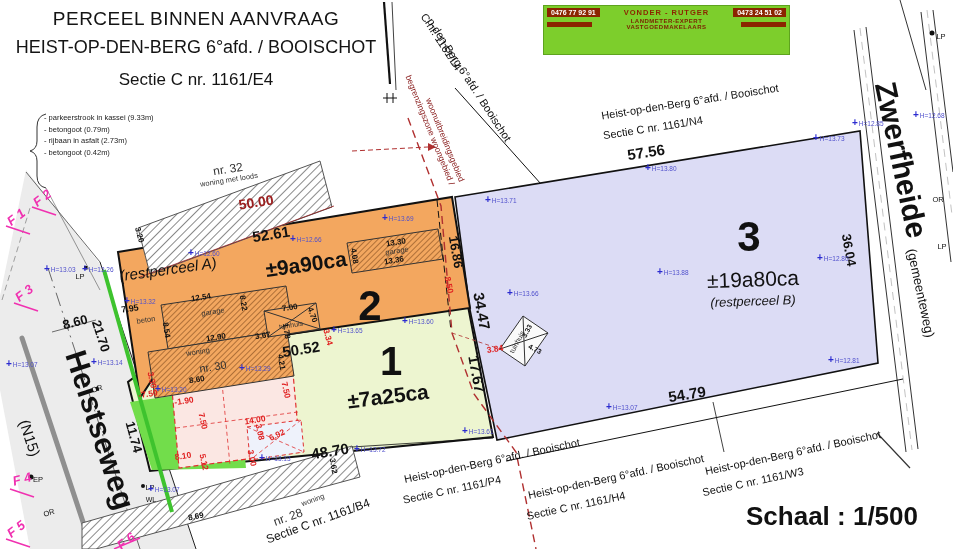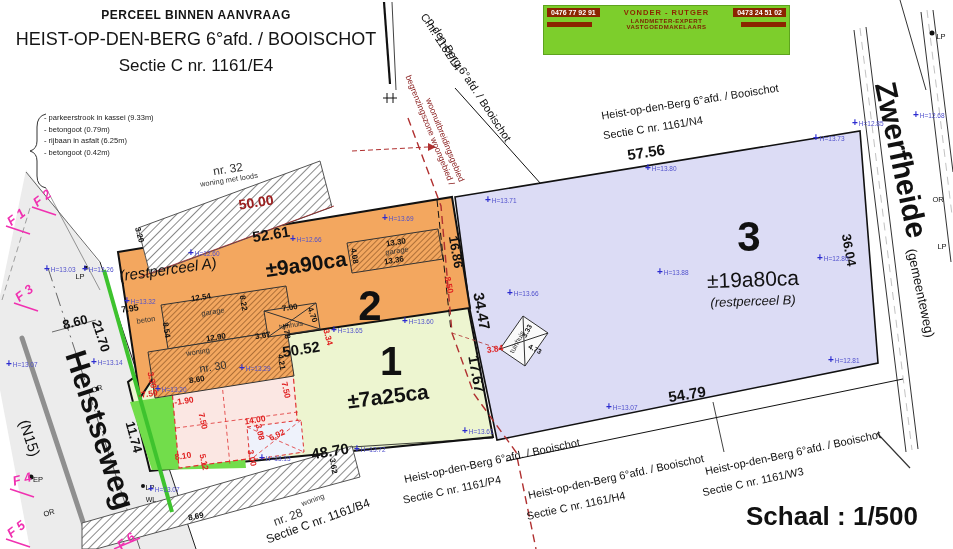--- a/index.html
+++ b/index.html
@@ -6,23 +6,23 @@
   #page{position:relative;width:953px;height:549px;background:#fff;overflow:hidden;
         font-family:"Liberation Sans",sans-serif;}
   #plan-svg{position:absolute;left:0;top:0;width:953px;height:549px;}
   #labels-layer,#markers-layer{position:absolute;left:0;top:0;width:953px;height:549px;pointer-events:none;}
   .lbl{position:absolute;white-space:nowrap;line-height:1;transform-origin:center center;}
   .emark{position:absolute;white-space:nowrap;line-height:1;transform:translate(-2px,-4px);}
   .emark .ep{color:#2b2bd0;font-weight:bold;font-size:10px;}
   .emark .et{color:#5050cc;font-size:6.5px;margin-left:1px;}
   
   #title-block{position:absolute;left:6px;top:8px;width:380px;text-align:center;color:#141414;}
-  #title-block .t1{font-size:12px;font-weight:bold;letter-spacing:.5px;}
+  #title-block .t1{font-size:19px;font-weight:normal;letter-spacing:.5px;}
   #title-block .t2{font-size:18px;margin-top:7px;}
-  #title-block .t3{font-size:17px;margin-top:6px;}
+  #title-block .t3{font-size:17px;margin-top:12px;}
   
   #legend{position:absolute;left:44px;top:112px;width:220px;}
   #legend ul{list-style:none;margin:0;padding:0;}
   #legend li{font-size:7.5px;color:#222;line-height:11.5px;white-space:nowrap;}
   
   #banner{position:absolute;left:543px;top:5px;width:247px;height:50px;background:#7dce2c;
           border:1px solid #5ea31e;box-sizing:border-box;text-align:center;}
   .b-top{display:flex;justify-content:space-between;align-items:center;padding:2px 3px 0 3px;}
   .b-chip{background:#8b2500;color:#fff;font-size:7px;font-weight:bold;padding:1px 4px;}
   .b-names{color:#8b2500;font-size:7.5px;font-weight:bold;letter-spacing:1px;}
@@ -139,21 +139,21 @@
   <div id="title-block">
     <div class="t1">PERCEEL BINNEN AANVRAAG</div>
     <div class="t2">HEIST-OP-DEN-BERG 6°afd. / BOOISCHOT</div>
     <div class="t3">Sectie C nr. 1161/E4</div>
   </div>
 
   <div id="legend">
     <ul id="legend-list">
         <li>- parkeerstrook in kassei (9.33m)</li>
         <li>- betongoot (0.79m)</li>
-        <li>- rijbaan in asfalt (6.25m)</li>
+        <li>- rijbaan in asfalt (2.73m)</li>
         <li>- betongoot (0.42m)</li>
       </ul>
   </div>
 
   <div id="banner">
     <div class="b-top">
       <span class="b-chip">0476 77 92 91</span>
       <span class="b-names">VONDER - RUTGER</span>
       <span class="b-chip">0473 24 51 02</span>
     </div>

